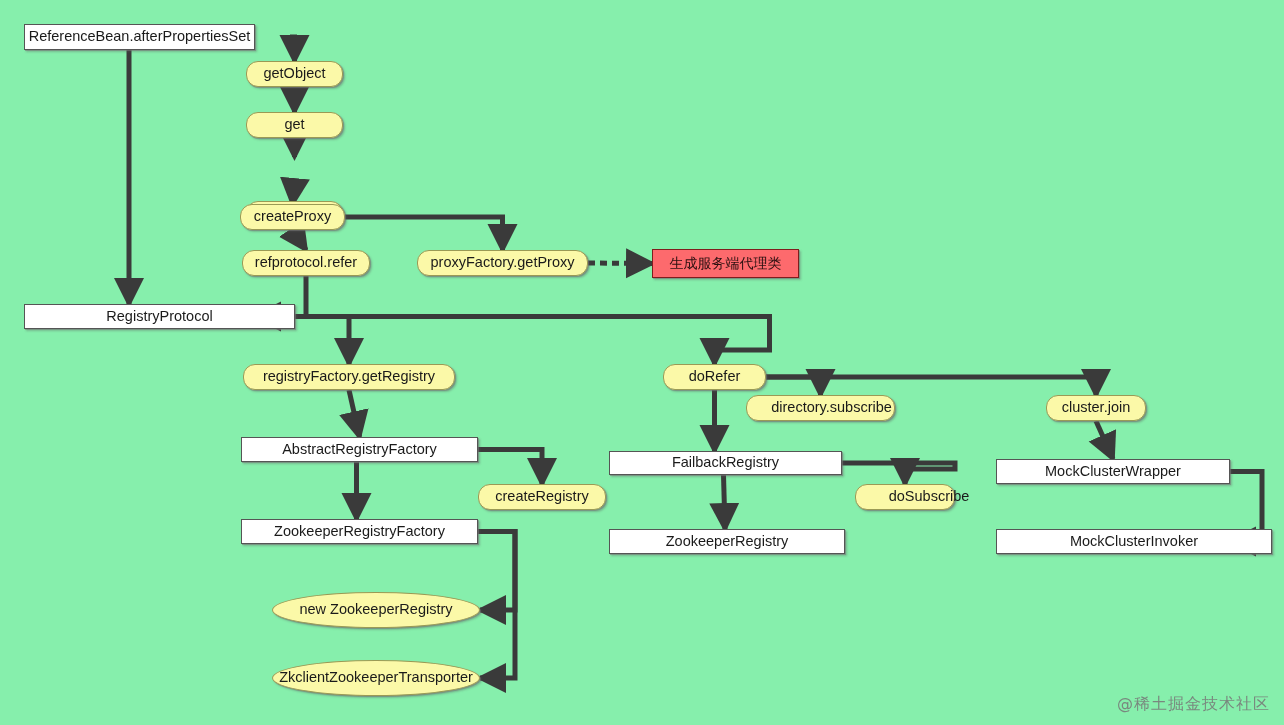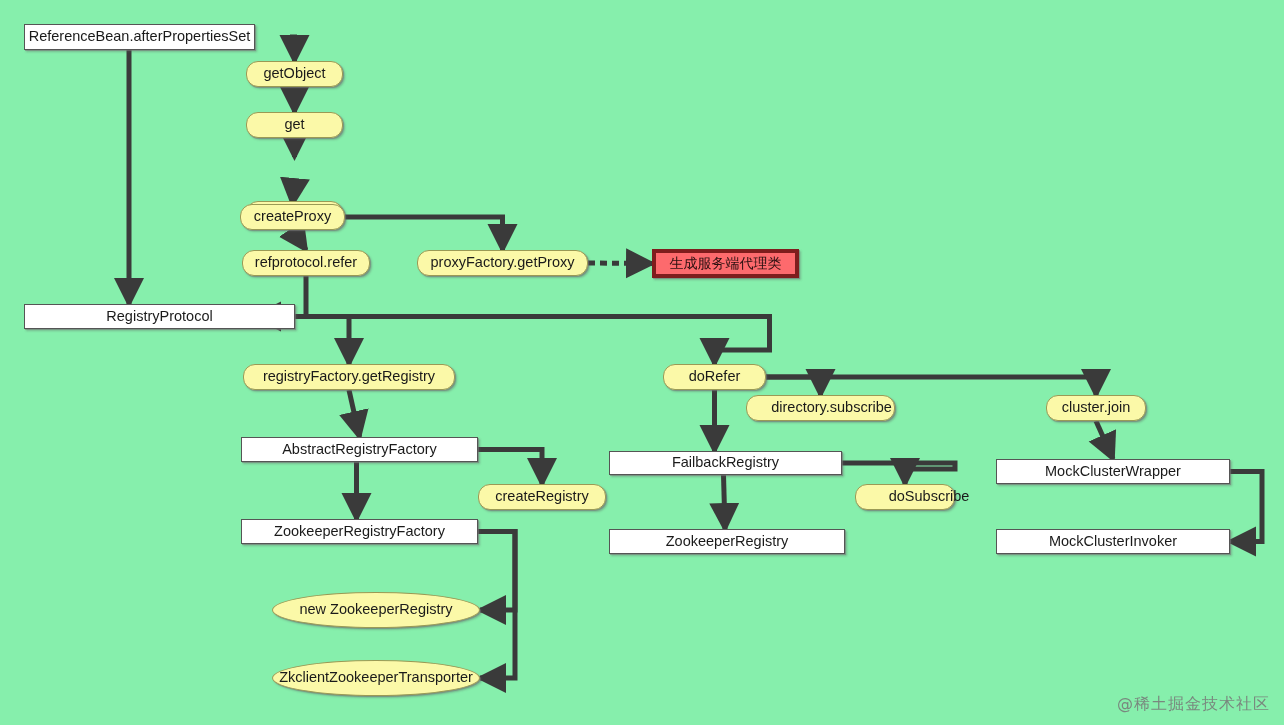--- a/index.html
+++ b/index.html
@@ -48,21 +48,21 @@
     box-shadow: 1px 1px 0 0 rgba(120,120,120,0.55), 2px 2px 2px 0 rgba(90,90,90,0.35);
   }
   .node.ellipse {
     background: #fbf9a8;
     border: 1px solid #9a9a55;
     border-radius: 50%;
     box-shadow: 1px 1px 0 0 rgba(120,120,120,0.55), 2px 2px 2px 0 rgba(90,90,90,0.35);
   }
   .node.danger {
     background: #fd6a6d;
-    border: 4px solid #7f1d1d;
+    border: 1px solid #7f1d1d;
     color: #2a1010;
     box-shadow: 1px 1px 0 0 rgba(120,120,120,0.55), 2px 2px 2px 0 rgba(90,90,90,0.35);
     align-items: center;
   }
   .node .label {
     display: block;
     padding: 0 6px;
   }
   .node.danger .label {
     font-size: 14px;
@@ -171,21 +171,21 @@
       </div>
       <div class="node round" style="left: 855px; top: 484px; width: 100px; height: 26px; padding-left: 48px;">
         <span class="label">doSubscribe</span>
       </div>
       <div class="node rect" style="left: 241px; top: 519px; width: 237px; height: 25px;">
         <span class="label">ZookeeperRegistryFactory</span>
       </div>
       <div class="node rect" style="left: 609px; top: 529px; width: 236px; height: 25px;">
         <span class="label">ZookeeperRegistry</span>
       </div>
-      <div class="node rect" style="left: 996px; top: 529px; width: 234px; height: 25px;">
+      <div class="node rect" style="left: 996px; top: 529px; width: 276px; height: 25px;">
         <span class="label">MockClusterInvoker</span>
       </div>
       <div class="node ellipse" style="left: 272px; top: 592px; width: 208px; height: 36px;">
         <span class="label">new ZookeeperRegistry</span>
       </div>
       <div class="node ellipse" style="left: 272px; top: 660px; width: 208px; height: 36px;">
         <span class="label">ZkclientZookeeperTransporter</span>
       </div>
     </div>
 

